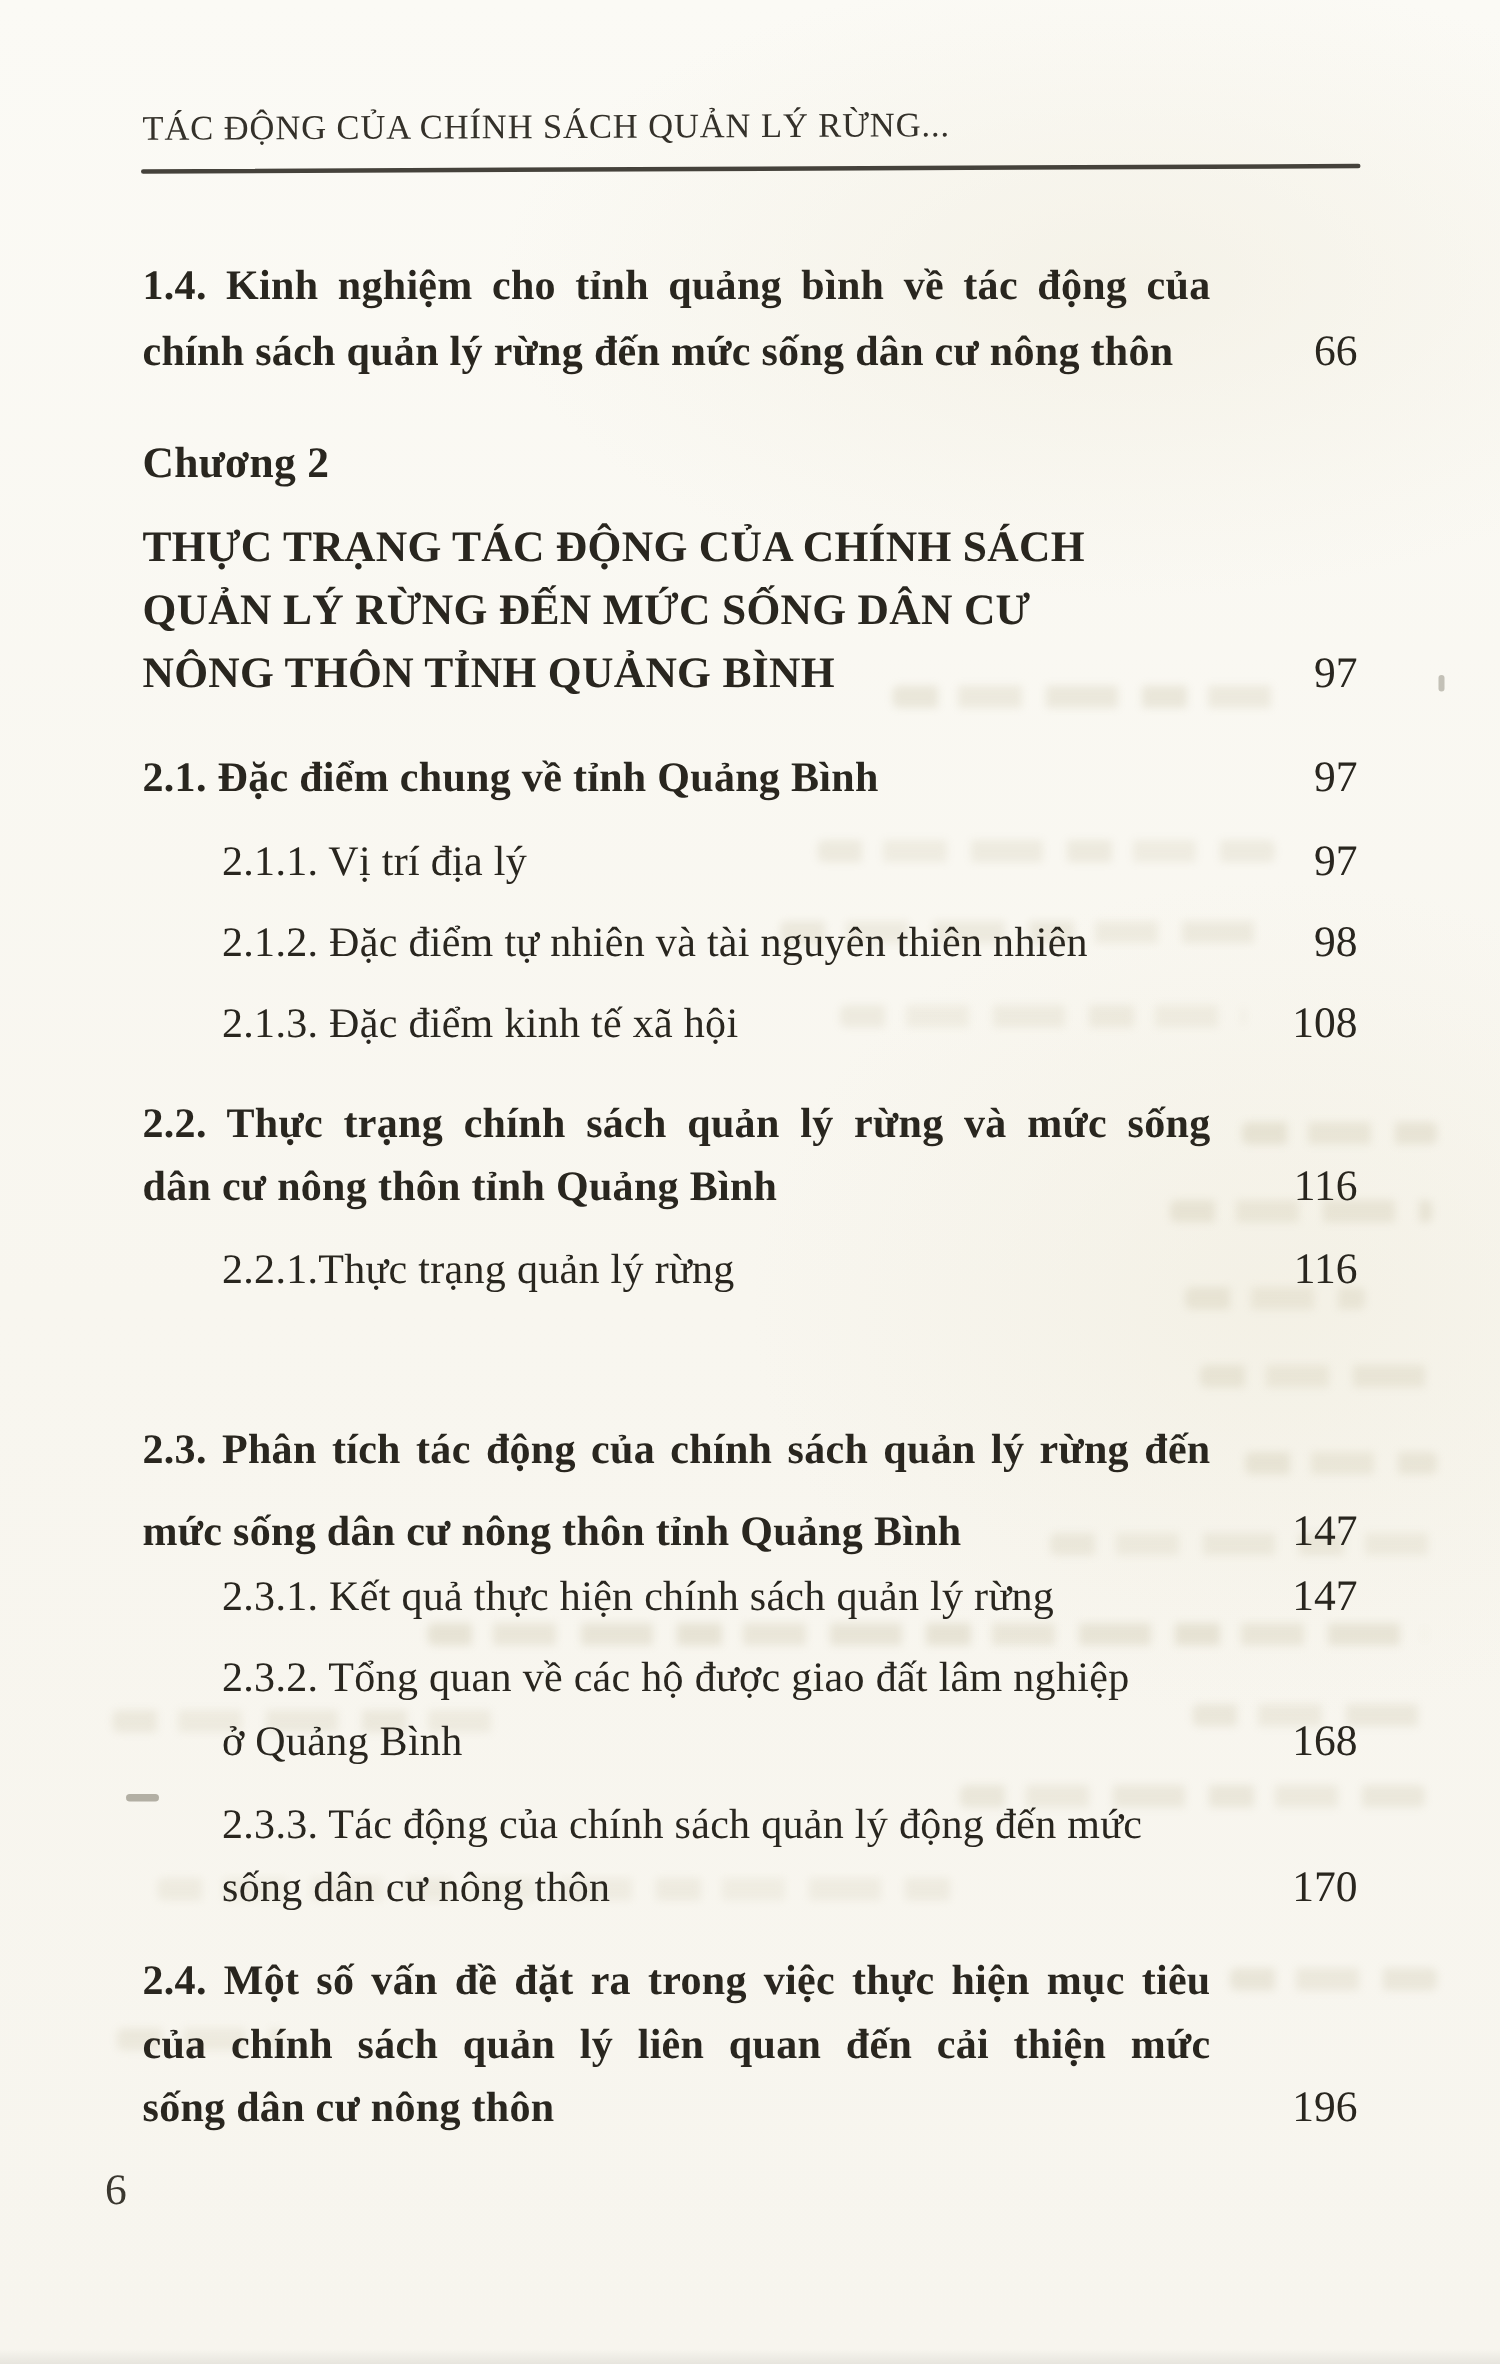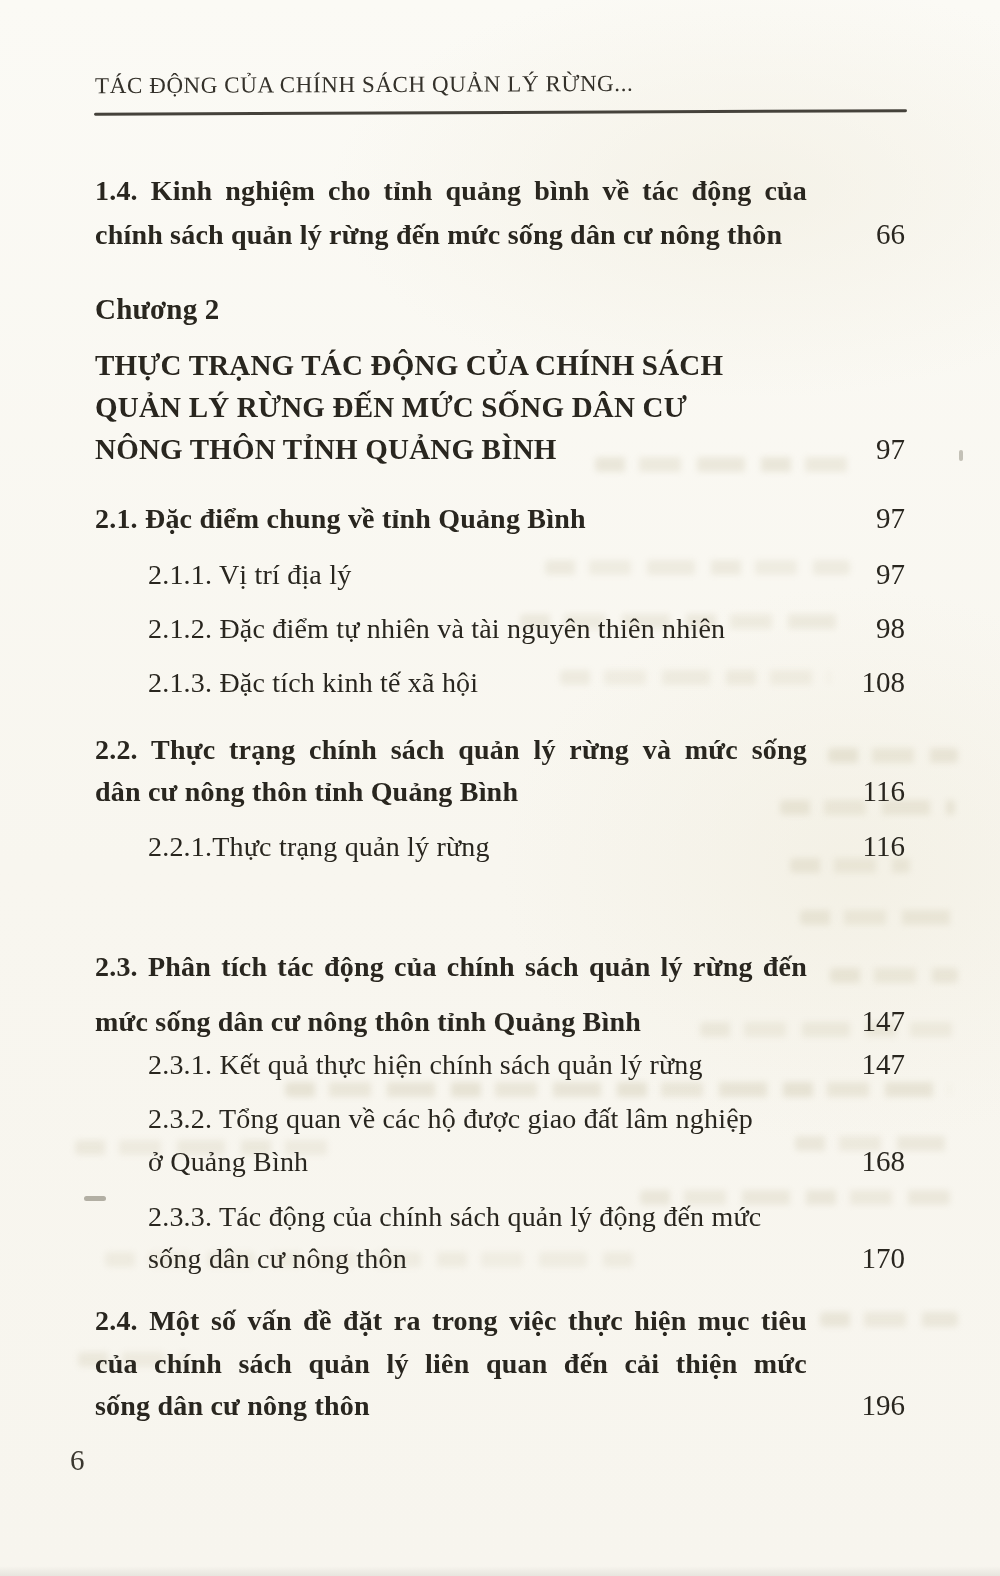--- a/index.html
+++ b/index.html
@@ -139,21 +139,21 @@
   </div>
   <div class="row sub" style="top:556px;">
     <span>2.1.1. Vị trí địa lý</span>
     <span class="page-num">97</span>
   </div>
   <div class="row sub" style="top:610px;">
     <span>2.1.2. Đặc điểm tự nhiên và tài nguyên thiên nhiên</span>
     <span class="page-num">98</span>
   </div>
   <div class="row sub" style="top:664px;">
-    <span>2.1.3. Đặc tích kinh tế xã hội</span>
+    <span>2.1.3. Đặc điểm kinh tế xã hội</span>
     <span class="page-num">108</span>
   </div>
 
   <div class="row main bold" style="top:731px;">
     <span class="jline">2.2. Thực trạng chính sách quản lý rừng và mức sống</span>
   </div>
   <div class="row main bold" style="top:773px;">
     <span>dân cư nông thôn tỉnh Quảng Bình</span>
     <span class="page-num">116</span>
   </div>

